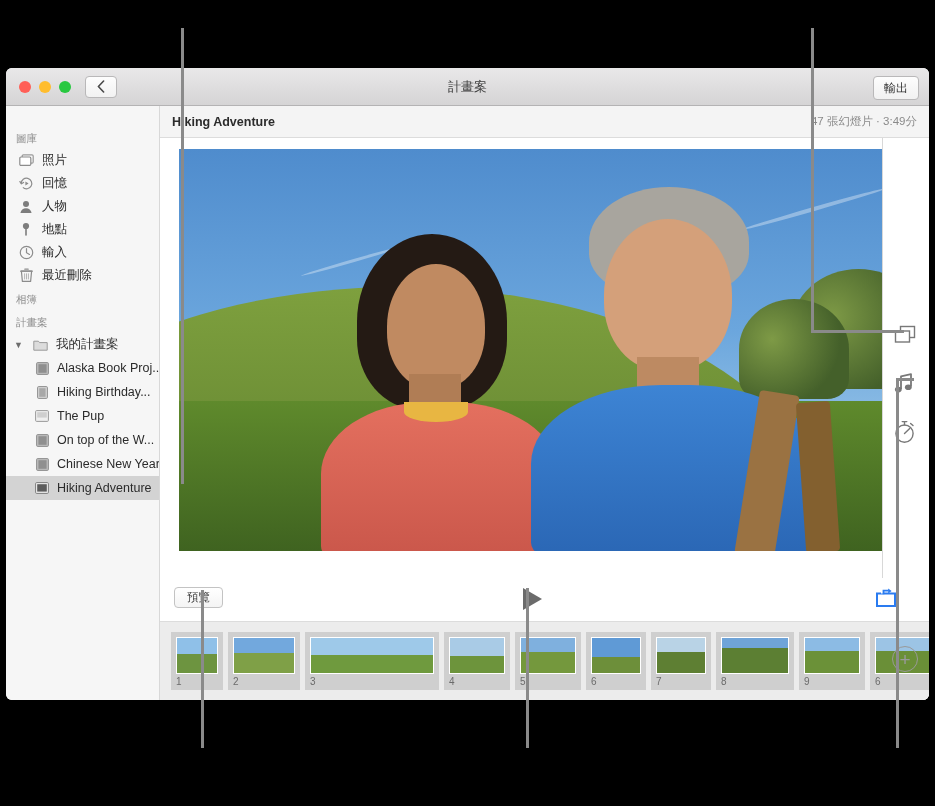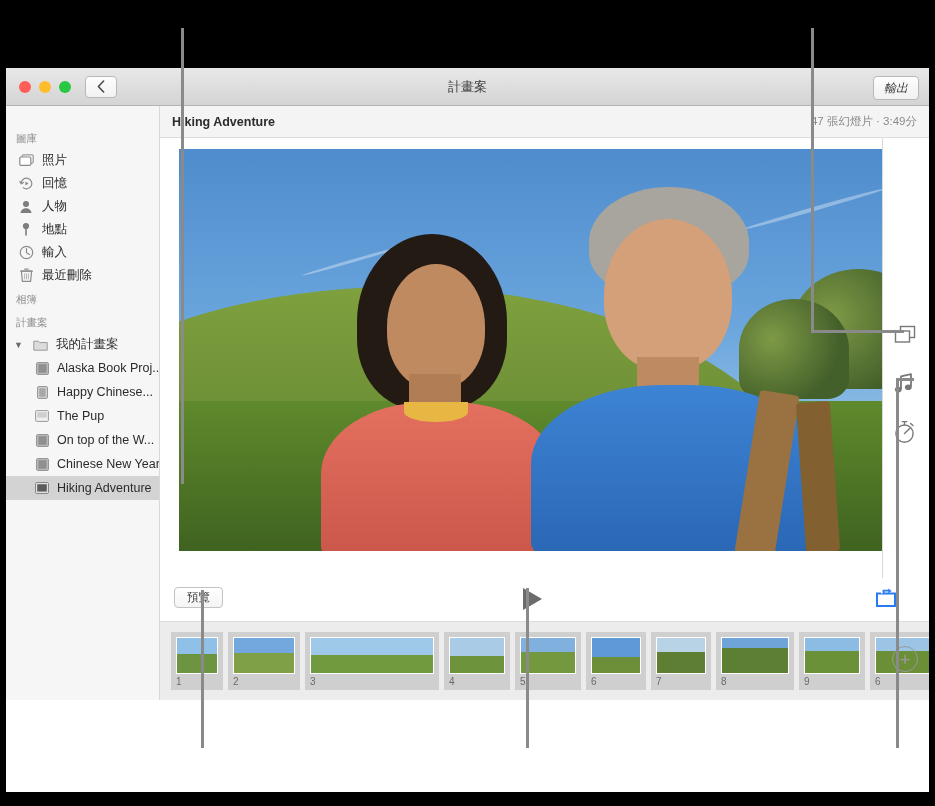--- a/index.html
+++ b/index.html
@@ -13,23 +13,23 @@
   #stage { position: relative; width: 935px; height: 806px; background: #000; }
 
   
   .callout { position: absolute; background: #8a8a8a; z-index: 60; }
   .cv { width: 3px; }
   .ch { height: 3px; }
 
   
   #window {
     position: absolute; left: 6px; top: 68px;
-    width: 923px; height: 724px;
+    width: 923px; height: 632px;
     background: #ffffff;
-    border-radius: 0;
+    border-radius: 6px;
     overflow: hidden;
     box-shadow: 0 2px 12px rgba(0,0,0,.45);
     z-index: 10;
   }
 
   
   #titlebar {
     position: relative; height: 38px;
     background: linear-gradient(#e9e8e9, #d5d4d5);
     border-bottom: 1px solid #b4b3b4;
@@ -50,21 +50,21 @@
   #win-title {
     position: absolute; left: 0; right: 0; text-align: center;
     font-size: 13px; color: #3d3d3d; pointer-events: none;
   }
   #export-btn {
     position: absolute; right: 10px; top: 8px;
     height: 22px; padding: 11px 10px;
     background: linear-gradient(#fdfdfd,#f1f1f1);
     border: 1px solid #b9b8b9; border-radius: 4px;
     display: flex; align-items: center; justify-content: center;
-    font-size: 12px; color: #333; font-style: italic;
+    font-size: 12px; color: #333;
   }
 
   
   #body { display: flex; height: 594px; }
 
   
   #sidebar {
     width: 154px; background: #f6f6f6;
     border-right: 1px solid #d8d8d8;
     padding-top: 20px; font-size: 12.5px; color: #2b2b2b;
@@ -285,21 +285,21 @@
           <span class="sb-lbl">Alaska Book Proj...</span>
         </div>
 
         <div class="sb-item sb-sub">
           <span class="sb-ico">
             <svg width="11" height="13" viewBox="0 0 11 13">
               <rect x="0.6" y="0.6" width="9.8" height="11.8" rx="1" fill="#d6d6d6" stroke="#8f8f8f" stroke-width="1"></rect>
               <rect x="2.2" y="2.2" width="6.4" height="8.6" fill="#a8a8a8"></rect>
             </svg>
           </span>
-          <span class="sb-lbl">Happy Chinese...</span>
+          <span class="sb-lbl">Hiking Birthday...</span>
         </div>
 
         <div class="sb-item sb-sub">
           <span class="sb-ico">
             <svg width="14" height="12" viewBox="0 0 14 12">
               <rect x="0.6" y="0.6" width="12.8" height="10.8" rx="1" fill="#efefef" stroke="#9a9a9a" stroke-width="1"></rect>
               <rect x="2.2" y="2.2" width="9.6" height="5.4" fill="#cfcfcf"></rect>
             </svg>
           </span>
           <span class="sb-lbl">The Pup</span>

